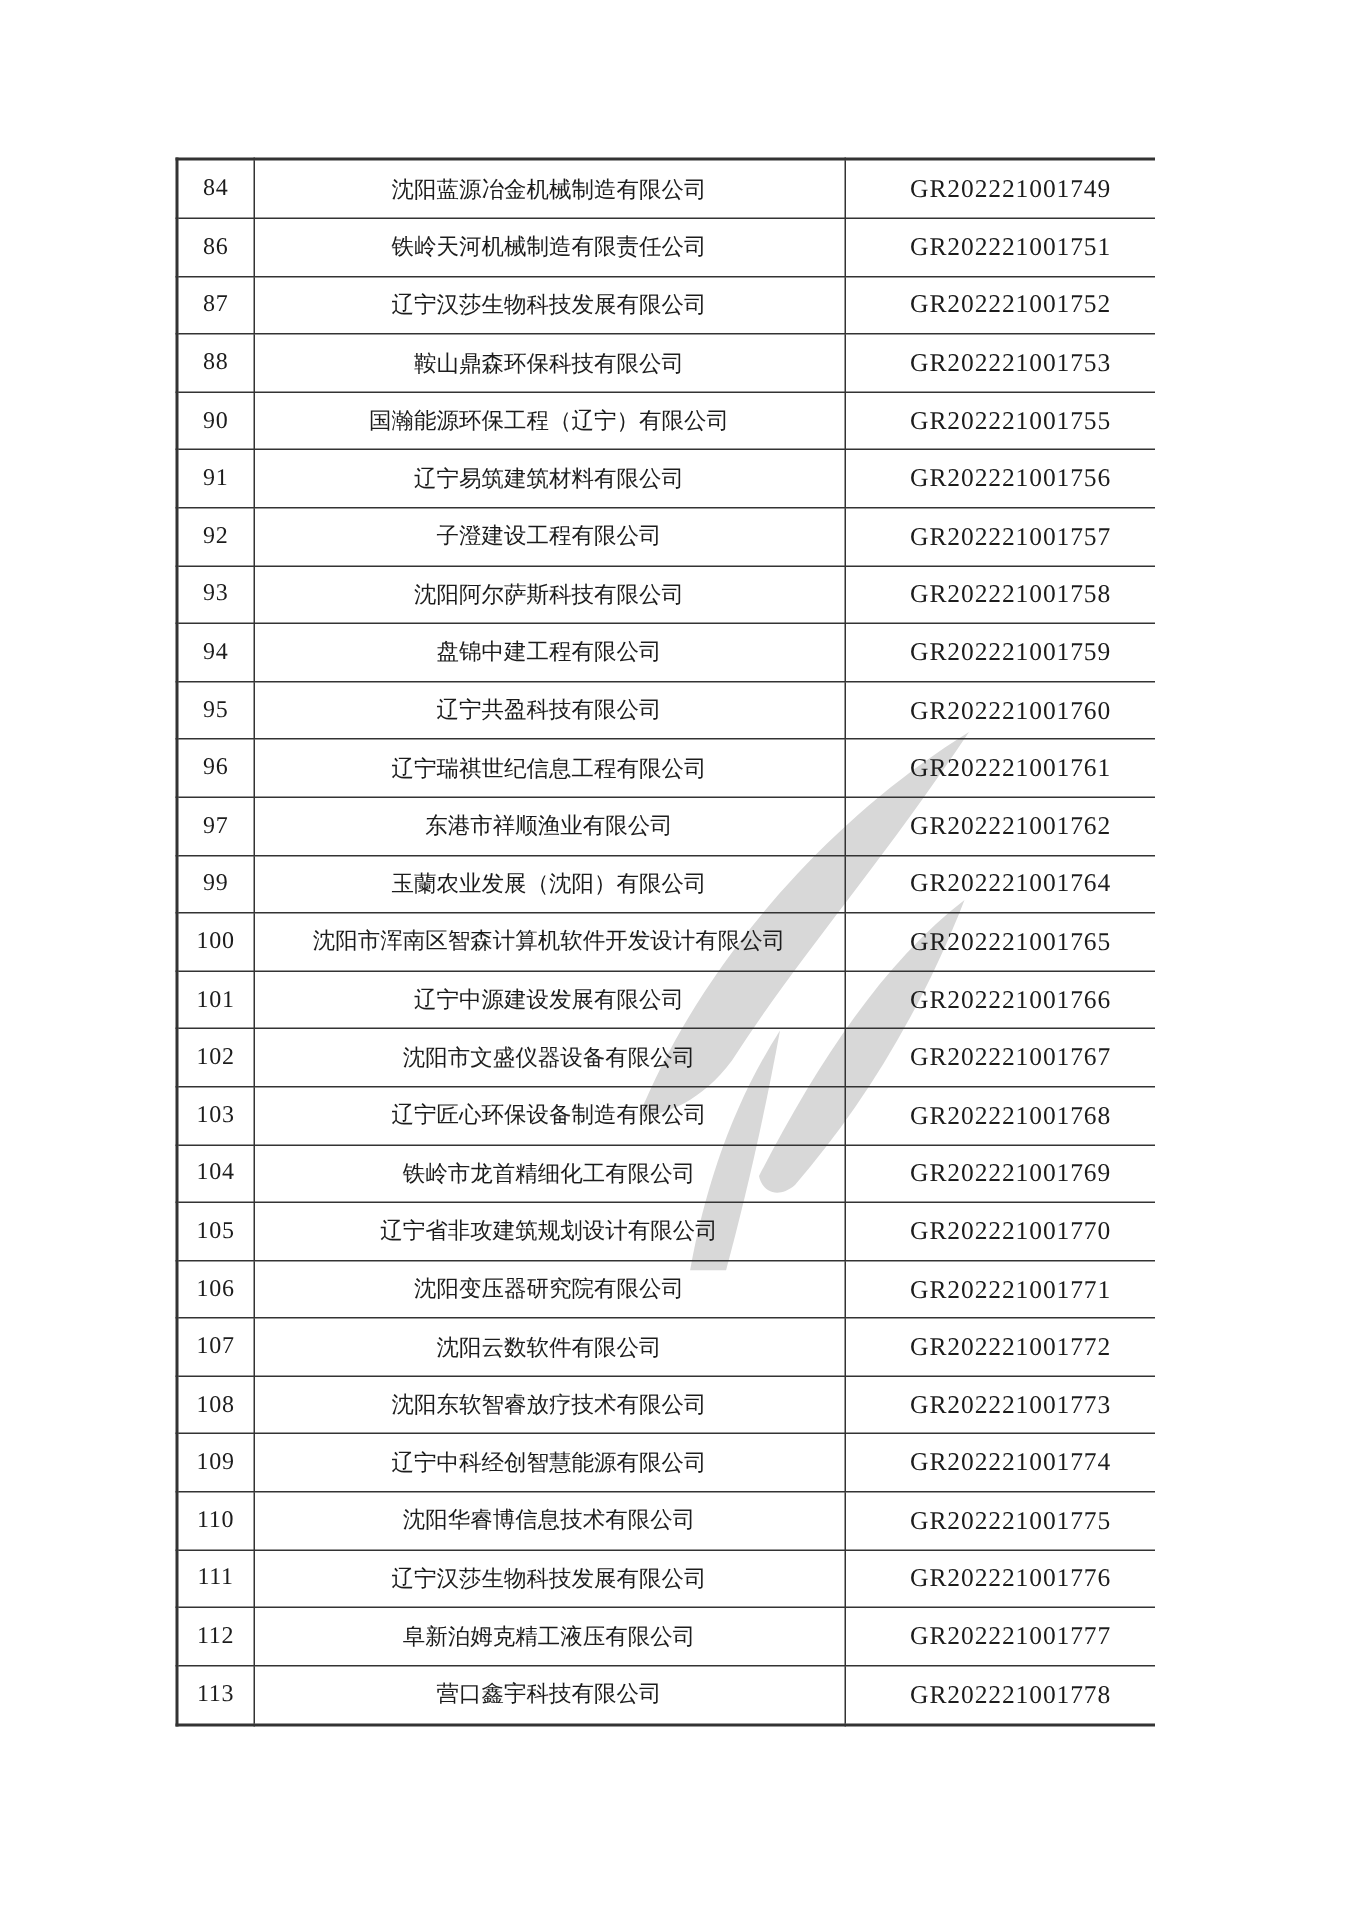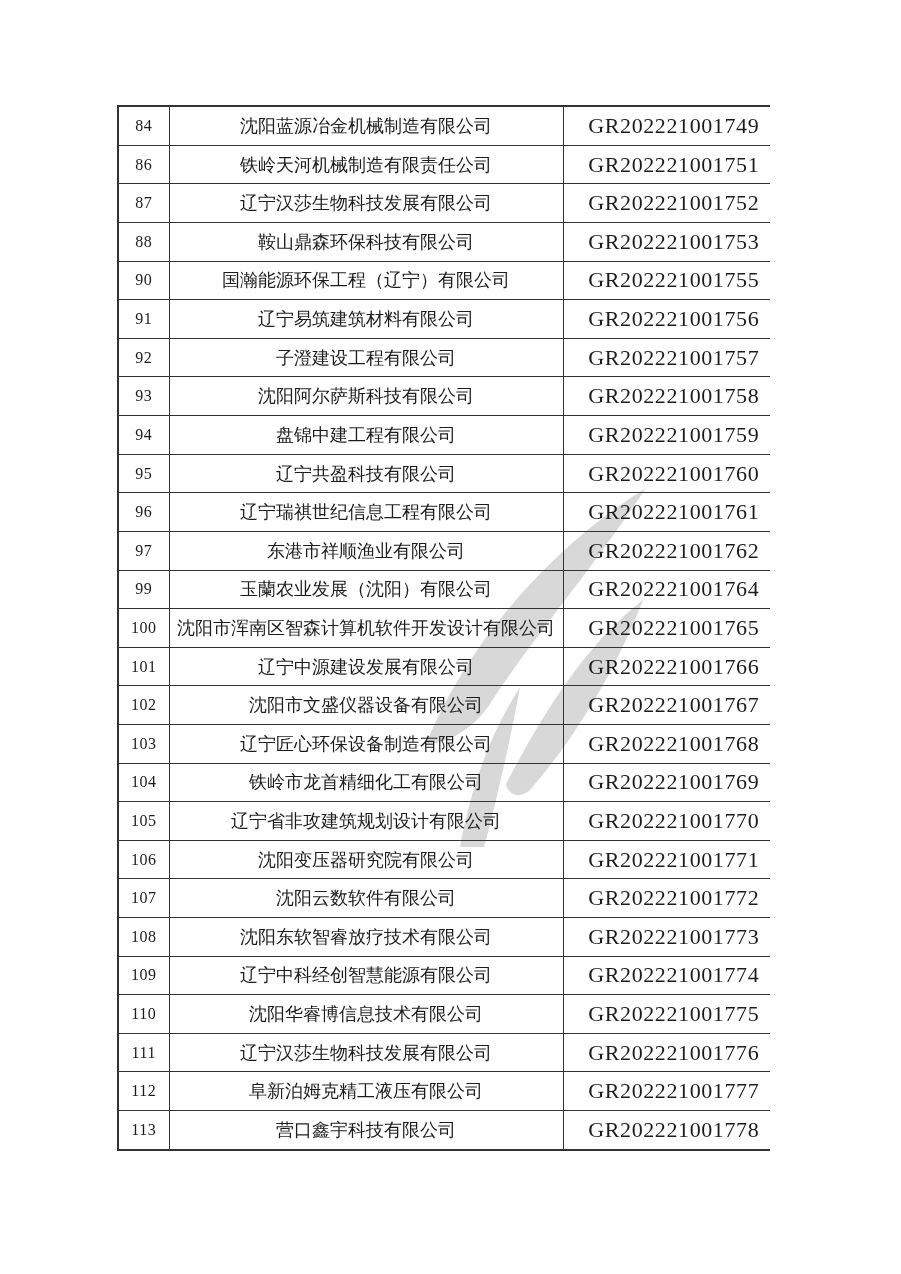--- a/index.html
+++ b/index.html
@@ -44,24 +44,24 @@
     color: #1c1c1c;
     background: transparent;
     overflow: hidden;
     white-space: nowrap;
   }
   td.col-no {
     font-size: 16px;
     letter-spacing: 0.5px;
   }
   td.col-company {
-    font-size: 18px;
+    font-size: 15px;
   }
   td.col-code {
-    font-size: 22px;
+    font-size: 17px;
     letter-spacing: 0.6px;
   }
 </style>
 </head>
 <body>
 
 <div class="page">
 
   <svg class="watermark" viewBox="0 0 245 375" xmlns="http://www.w3.org/2000/svg" aria-hidden="true">
 

